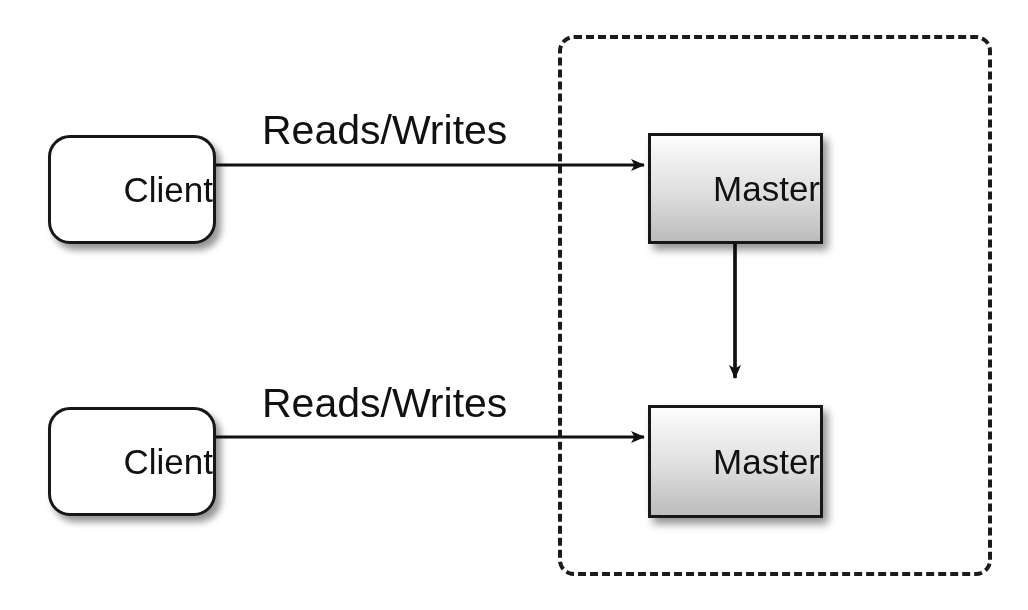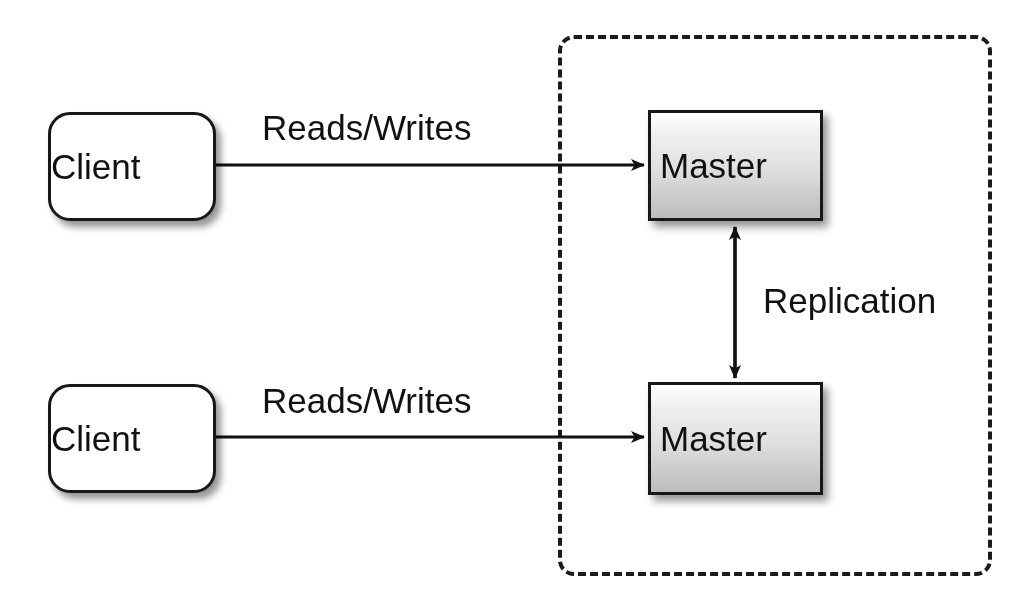--- a/index.html
+++ b/index.html
@@ -25,24 +25,25 @@
     width: 1028px;
     height: 610px;
   }
 
   
   .node {
     position: absolute;
     box-sizing: border-box;
     display: flex;
     align-items: center;
-    justify-content: flex-start;
+    justify-content: flex-end;
     color: #111111;
     letter-spacing: 0px;
     user-select: none;
+    margin-top: 23px;
   }
   .node-label {
     display: block;
     line-height: 1;
     white-space: nowrap;
   }
 
   .client-node {
     border: 3px solid #17171a;
     border-radius: 22px;
@@ -55,21 +56,21 @@
     border: 3px solid #17171a;
     background: linear-gradient(to bottom, #fdfdfd 0%, #f2f2f2 18%, #dedede 55%, #c2c2c2 92%, #bdbdbd 100%);
     box-shadow: 5px 6px 8px rgba(0,0,0,0.42);
     font-size: 35px;
     padding-left: 9px;
   }
 
   
   .edge-label {
     position: absolute;
-    font-size: 35px;
+    font-size: 41px;
     line-height: 1;
     color: #111111;
     white-space: nowrap;
     user-select: none;
     text-align: center;
   }
 
   
   .boundary {
     position: absolute;
@@ -123,15 +124,14 @@
   </div>
 
   <div class="node master-node" style="left:648px; top:382px; width:175px; height:113px;">
     <span class="node-label">Master</span>
   </div>
 
   <div class="edge-label" style="left:262px; top:110px;">Reads/Writes</div>
 
   <div class="edge-label" style="left:262px; top:383px;">Reads/Writes</div>
 
-  <div class="edge-label" style="left:763px; top:283px;">Replication</div>
 
 </div>
 
 </body></html>

